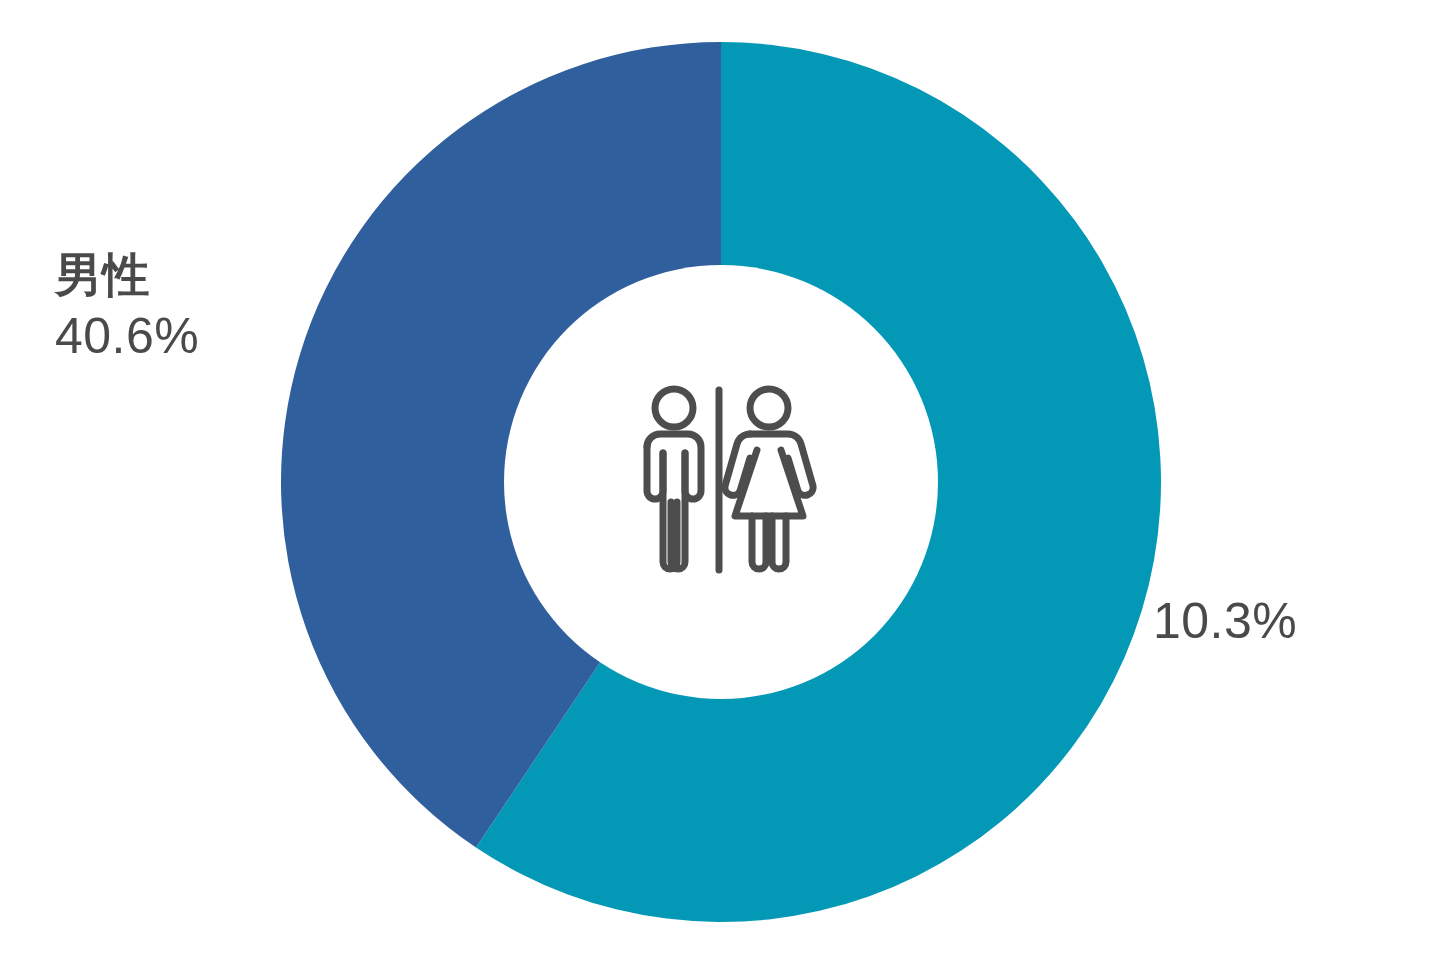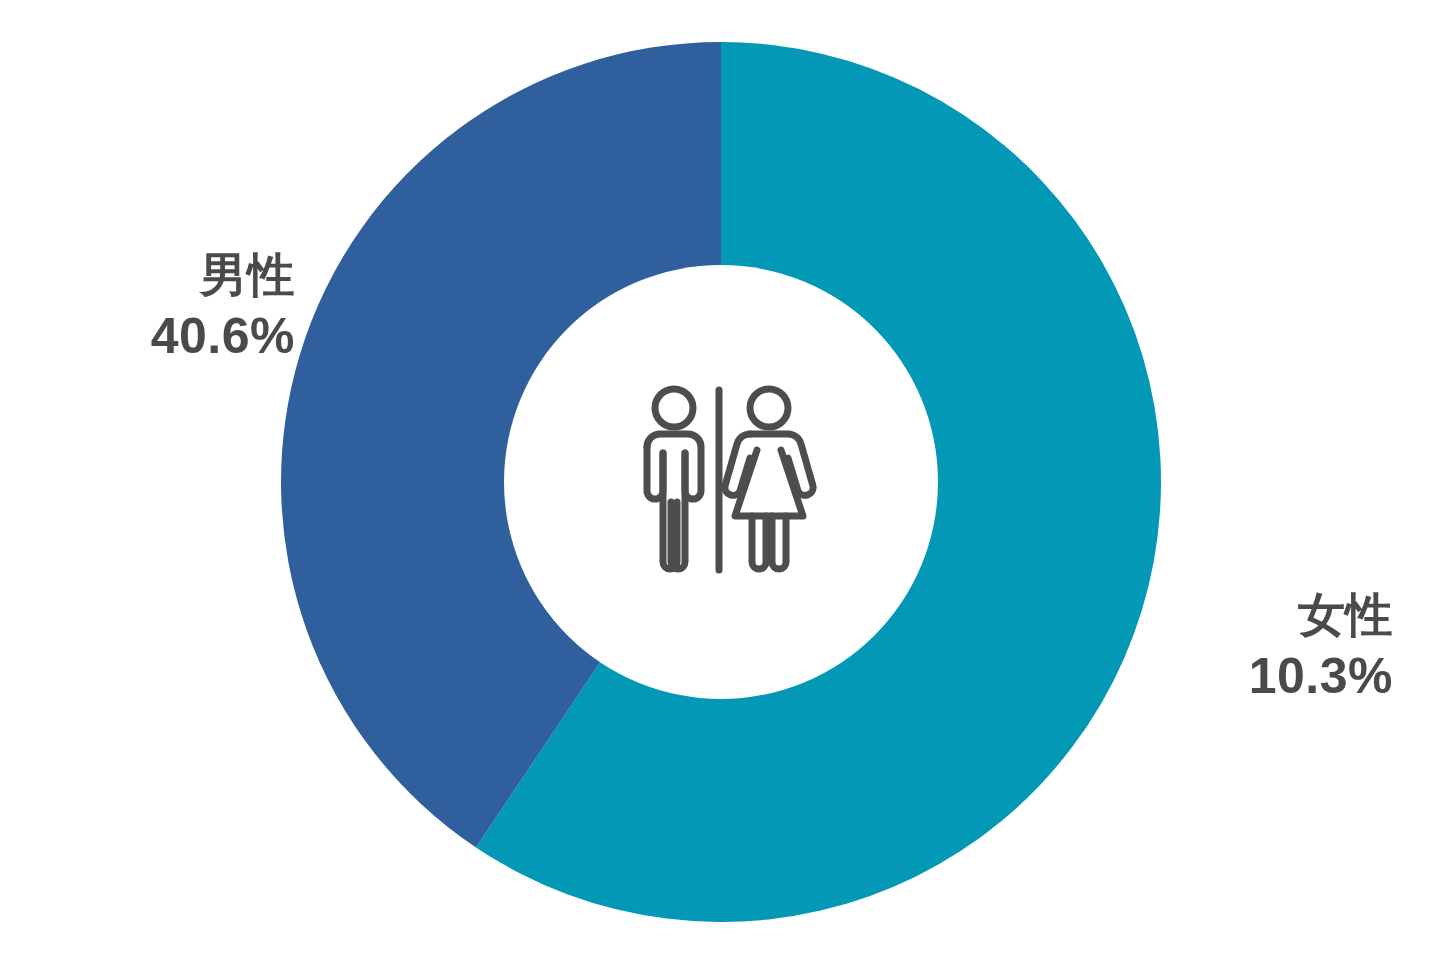--- a/index.html
+++ b/index.html
@@ -37,36 +37,36 @@
     width: 205px;
     height: 200px;
   }
   .center-icon svg {
     display: block;
     width: 205px;
     height: 200px;
   }
   .slice-label {
     position: absolute;
-    text-align: right;
+    text-align: left;
     font-weight: 700;
     color: #4a4a4a;
     line-height: 1.16;
     letter-spacing: 0.5px;
     white-space: nowrap;
   }
   .slice-label .lbl-name {
     display: block;
     font-size: 47px;
     font-weight: 700;
   }
   .slice-label .lbl-value {
     display: block;
     font-size: 50px;
-    font-weight: 700;
+    font-weight: 400;
     margin-top: 4px;
   }
   #label-male {
     left: 55px;
     top: 248px;
     width: 240px;
   }
   #label-female {
     left: 1153px;
     top: 588px;
@@ -112,17 +112,16 @@
       </g>
     </svg>
   </div>
 
   <div class="slice-label" id="label-male">
     <span class="lbl-name">男性</span>
     <span class="lbl-value">40.6%</span>
   </div>
 
   <div class="slice-label" id="label-female">
-    <span class="lbl-name">女性</span>
     <span class="lbl-value">10.3%</span>
   </div>
 
 </div>
 
 </body></html>

